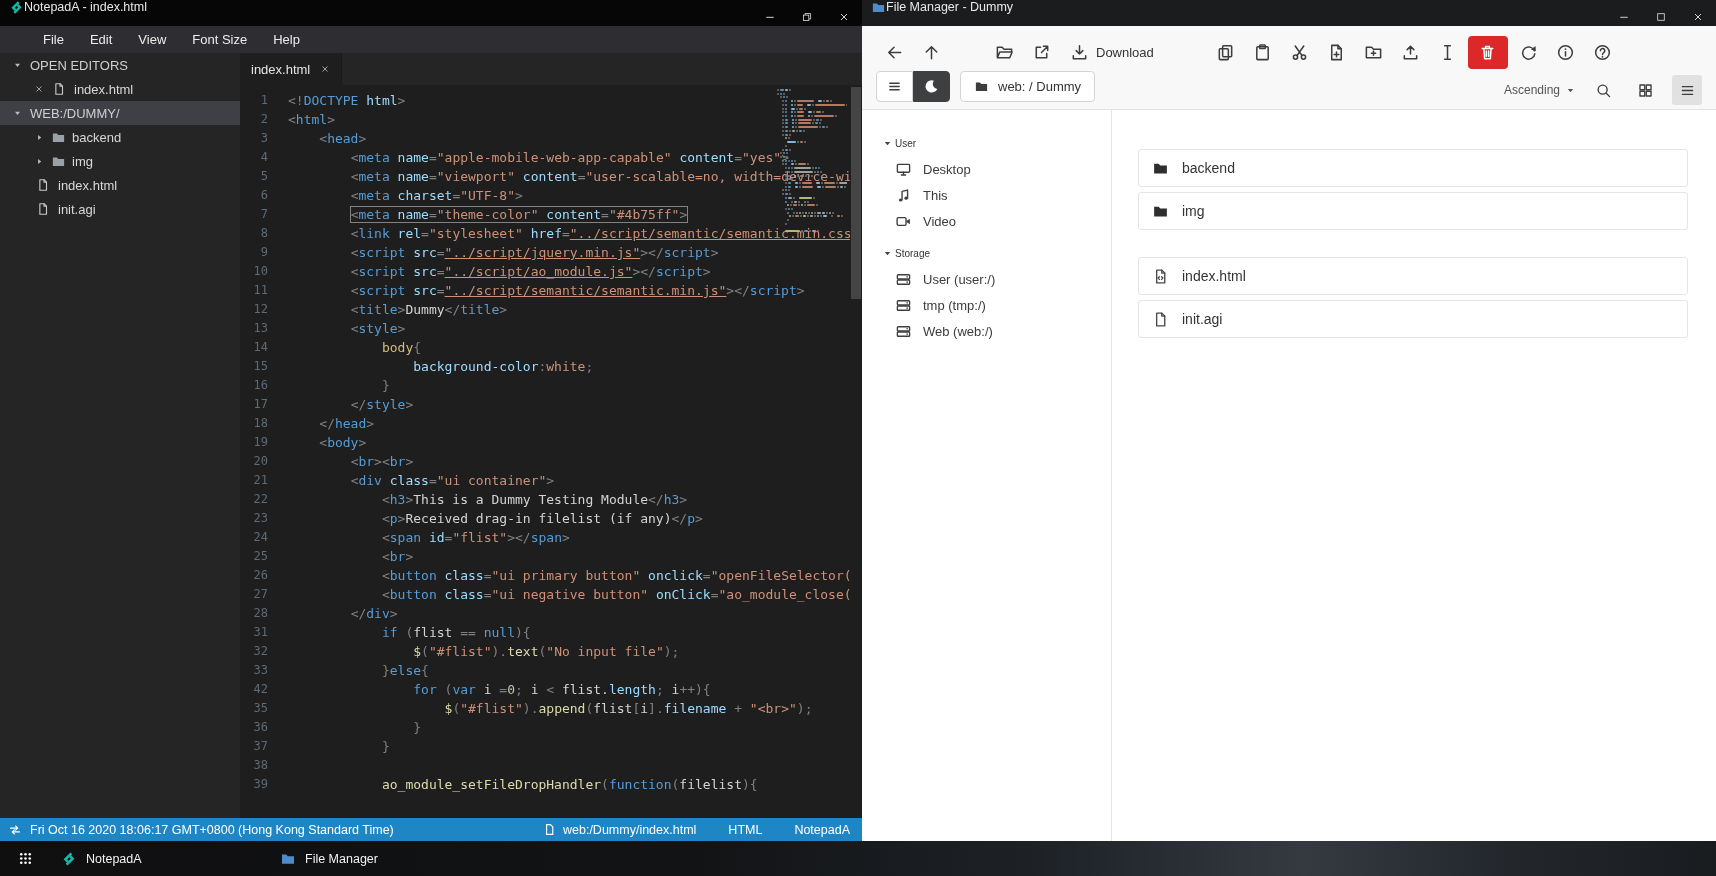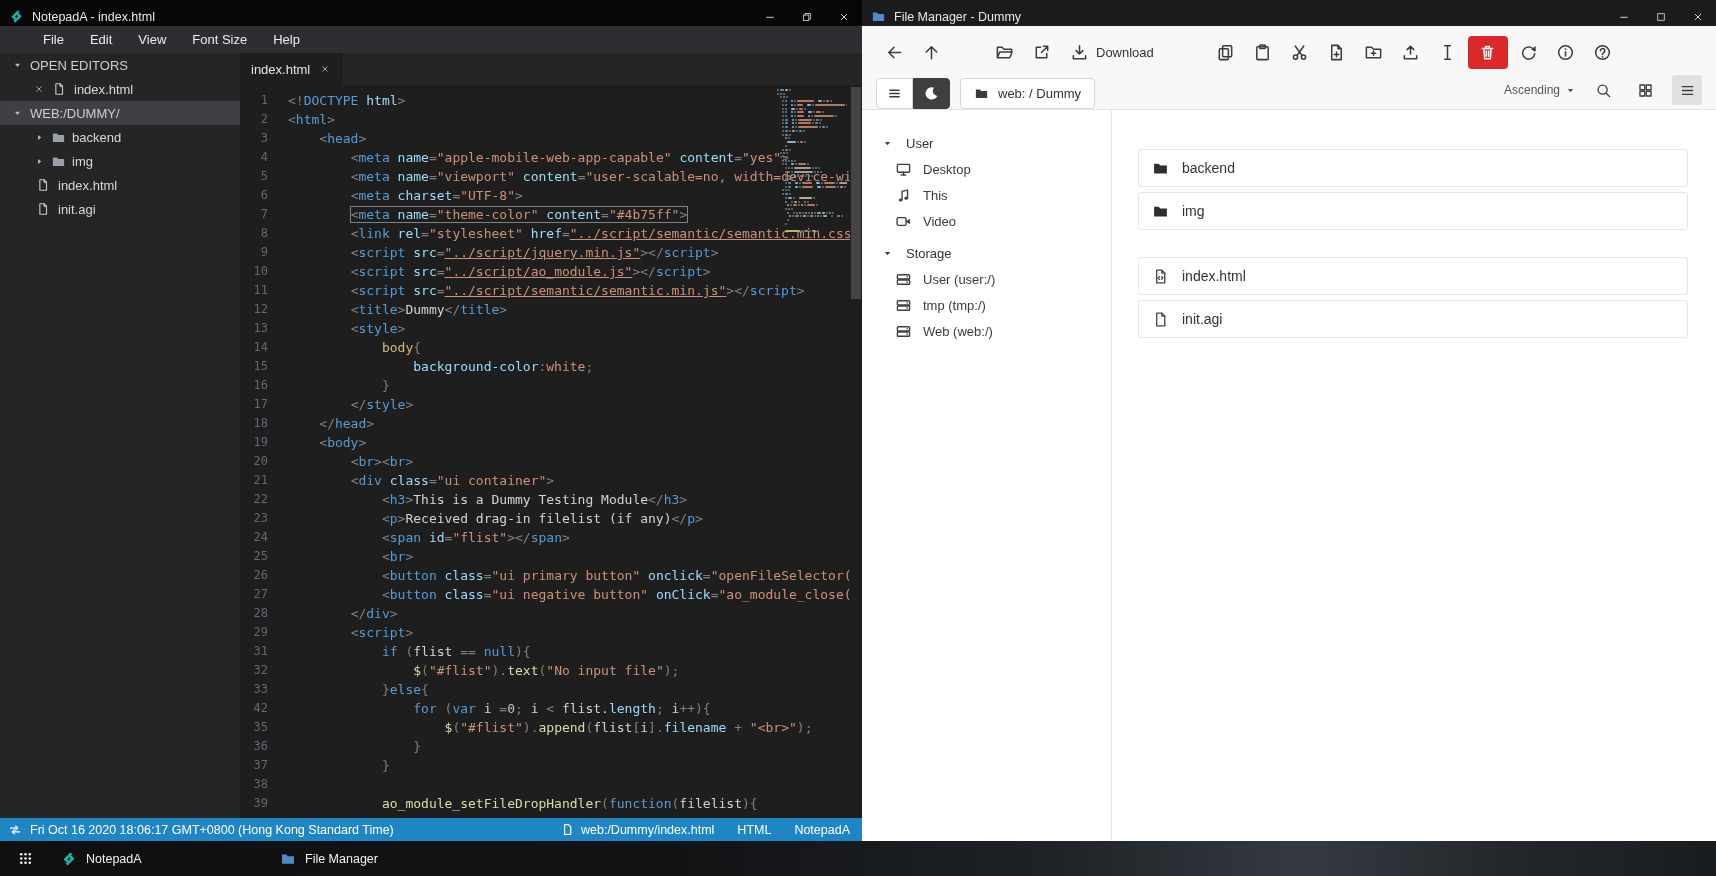--- a/index.html
+++ b/index.html
@@ -3,22 +3,22 @@
 <meta charset="utf-8">
 <style>
   *{box-sizing:border-box;margin:0;padding:0}
   body{margin:0;background:#000}
   #desktop{position:relative;width:1716px;height:876px;background:#0d0d0d;overflow:hidden;
     font-family:"Liberation Sans",sans-serif}
   .ic{display:inline-flex;width:16px;height:16px;flex:none}
   .ic svg{width:100%;height:100%;display:block}
 
   
-  .titlebar{position:absolute;top:0;left:0;right:0;height:33px;display:flex;align-items:center;
-    padding-left:9px;gap:8px;color:#e8e8e8;font-size:12.5px}
+  .titlebar{position:absolute;top:0;left:0;right:0;height:33px;display:flex;
+    padding-left:9px;color:#e8e8e8;font-size:12.5px}
   .np-titlebar{background:#060607}
   .fm-titlebar{background:#1b1c1e}
   .win-controls{margin-left:auto;display:flex;height:100%}
   .wc{width:37px;height:100%;background:transparent;border:none;display:flex;align-items:center;
     justify-content:center;color:#d9d9d9;padding:0;cursor:pointer}
   .wc .ic{width:12px;height:12px}
   .logo{width:15px;height:15px}
 
   
   #np-win{position:absolute;left:0;top:0;width:862px;height:841px;background:#1e1e1e}
@@ -57,58 +57,58 @@
   .mm-line{display:flex;height:2px;margin-bottom:1.72px;overflow:hidden}
   .mm-seg{flex:none;height:2px;margin-right:1px;border-radius:1px}
   .mm-sp{background:transparent !important}
   .np-scrollbar{position:absolute;top:32px;right:0;bottom:0;width:12px;background:#1e1e1e}
   .np-thumb{position:absolute;left:1px;right:1px;top:2px;height:212px;background:#454545}
 
   .np-statusbar{position:absolute;left:0;right:0;bottom:0;height:23px;background:#1f86c5;display:flex;
     align-items:center;justify-content:space-between;padding:0 12px 0 8px;color:#fff;font-size:12.5px}
   .sb-left{display:flex;align-items:center;gap:8px;white-space:nowrap}
   .sb-sync{width:14px;height:14px}
-  .sb-right{display:flex;align-items:flex-end;gap:23px;white-space:nowrap}
+  .sb-right{display:flex;align-items:flex-end;gap:32px;white-space:nowrap}
   .sb-path{display:flex;align-items:center;gap:7px}
   .sb-file{width:13px;height:13px}
 
   
   #fm-win{position:absolute;left:862px;top:0;width:854px;height:841px;background:#fff}
   .fm-toolbar{position:absolute;top:26px;left:0;right:0;height:84px;background:#f8f8f8;
     border-bottom:1px solid #e3e3e3}
   .fm-row1{display:flex;align-items:center;padding:7px 0 0 14px;height:45px}
   .tb-btn{flex:none;width:37px;height:33px;border:none;background:transparent;color:#3d3d3d;
     display:flex;align-items:center;justify-content:center;border-radius:4px;padding:0;cursor:pointer}
   .tb-btn .ic{width:19px;height:19px}
   .tb-btn.has-label{width:auto;padding:0 10px;gap:7px}
   .tb-label{font-size:13px;color:#333}
   .tb-btn.danger{background:#db2828;color:#fff;width:40px;margin:0 2px}
-  .fm-row2{display:flex;align-items:flex-end;height:38px;padding-left:14px;position:relative}
+  .fm-row2{display:flex;align-items:flex-start;height:38px;padding-left:14px;position:relative}
   .seg{display:flex}
   .seg-btn{width:37px;height:31px;background:#fff;border:1px solid #d5d5d5;display:flex;align-items:center;
     justify-content:center;color:#3d3d3d;padding:0;cursor:pointer}
   .seg-left{border-radius:4px 0 0 4px}
   .seg-btn.dark{background:#3e3f41;border-color:#3e3f41;color:#fff;border-radius:0 4px 4px 0}
   .seg-btn .ic{width:17px;height:17px}
   .fm-address{margin-left:10px;height:31px;border:1px solid #d5d5d5;border-radius:4px;background:#fff;
     display:flex;align-items:center;gap:9px;padding:0 13px;font-size:13px;color:#333;min-width:110px}
   .addr-ic{width:15px;height:15px;color:#3d3d3d}
   .fm-right{position:absolute;right:14px;top:0;height:38px;display:flex;align-items:center;gap:12px}
   .fm-sort{display:flex;align-items:center;gap:5px;font-size:12px;color:#555;cursor:pointer}
   .caret{width:11px;height:11px;color:#555}
   .flat-btn{width:30px;height:30px;border:none;background:transparent;color:#3d3d3d;display:flex;
     align-items:center;justify-content:center;border-radius:3px;padding:0;cursor:pointer}
   .flat-btn .ic{width:17px;height:17px}
   .view-active{background:#e1e1e1}
 
   .fm-content{position:absolute;top:110px;left:0;right:0;bottom:0;background:#fff}
   .fm-sidebar{position:absolute;left:0;top:0;bottom:0;width:249px;padding-top:20px}
   .fm-section{margin-bottom:6px}
-  .fm-sec-header{height:26px;display:flex;align-items:center;gap:13px;padding-left:20px;
-    font-size:13px;color:#333;cursor:pointer}
+  .fm-sec-header{height:26px;display:flex;align-items:center;gap:2px;padding-left:20px;
+    font-size:10px;color:#333;cursor:pointer}
   .fm-sec-header .caret{color:#444}
   .fm-item{height:26px;display:flex;align-items:center;gap:11px;padding-left:33px;font-size:13px;color:#3b3b3b}
   .fm-item .ic{width:17px;height:17px;color:#3d3d3d}
   .fm-vline{position:absolute;left:249px;top:0;bottom:0;width:1px;background:#e5e5e5}
   .fm-files{position:absolute;left:276px;right:28px;top:0}
   .fm-group{margin-top:27px}
   .fm-group:first-child{margin-top:39px}
   .fm-row{height:38px;border:1px solid #e5e5e5;border-radius:3px;display:flex;align-items:center;gap:13px;
     padding-left:13px;margin-bottom:5px;font-size:14px;color:#333;background:#fff;cursor:pointer}
   .fm-row .ic{width:17px;height:17px;color:#4a4a4a}
@@ -370,24 +370,20 @@
               <span class="ln">26</span>
               <span class="lt"><span class="tok-d">            </span><span class="tok-g">&lt;</span><span class="tok-t">button</span><span class="tok-d"> </span><span class="tok-a">class</span><span class="tok-g">=</span><span class="tok-s">"ui primary button"</span><span class="tok-d"> </span><span class="tok-a">onclick</span><span class="tok-g">=</span><span class="tok-s">"openFileSelector()"</span></span>
             </div>
             <div class="code-line">
               <span class="ln">27</span>
               <span class="lt"><span class="tok-d">            </span><span class="tok-g">&lt;</span><span class="tok-t">button</span><span class="tok-d"> </span><span class="tok-a">class</span><span class="tok-g">=</span><span class="tok-s">"ui negative button"</span><span class="tok-d"> </span><span class="tok-a">onClick</span><span class="tok-g">=</span><span class="tok-s">"ao_module_close();"</span></span>
             </div>
             <div class="code-line">
               <span class="ln">28</span>
               <span class="lt"><span class="tok-d">        </span><span class="tok-g">&lt;/</span><span class="tok-t">div</span><span class="tok-g">&gt;</span></span>
-            </div>
-            <div class="code-line">
-              <span class="ln">29</span>
-              <span class="lt"><span class="tok-d">        </span><span class="tok-g">&lt;</span><span class="tok-t">script</span><span class="tok-g">&gt;</span></span>
             </div>
             <div class="code-line">
               <span class="ln">31</span>
               <span class="lt"><span class="tok-d">            </span><span class="tok-k">if</span><span class="tok-d"> </span><span class="tok-g">(</span><span class="tok-d">flist </span><span class="tok-g">==</span><span class="tok-d"> </span><span class="tok-k">null</span><span class="tok-g">){</span></span>
             </div>
             <div class="code-line">
               <span class="ln">32</span>
               <span class="lt"><span class="tok-d">                </span><span class="tok-f">$</span><span class="tok-g">(</span><span class="tok-s">"#flist"</span><span class="tok-g">).</span><span class="tok-f">text</span><span class="tok-g">(</span><span class="tok-s">"No input file"</span><span class="tok-g">);</span></span>
             </div>
             <div class="code-line">

